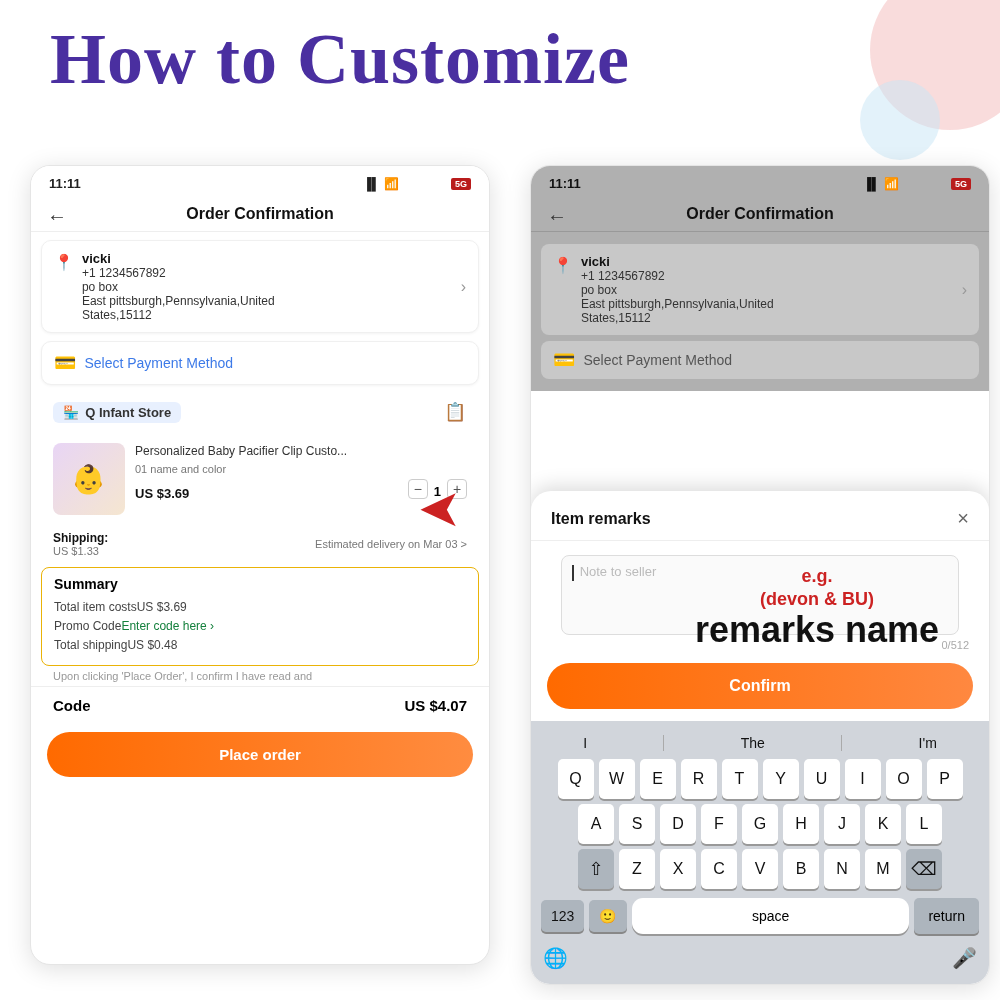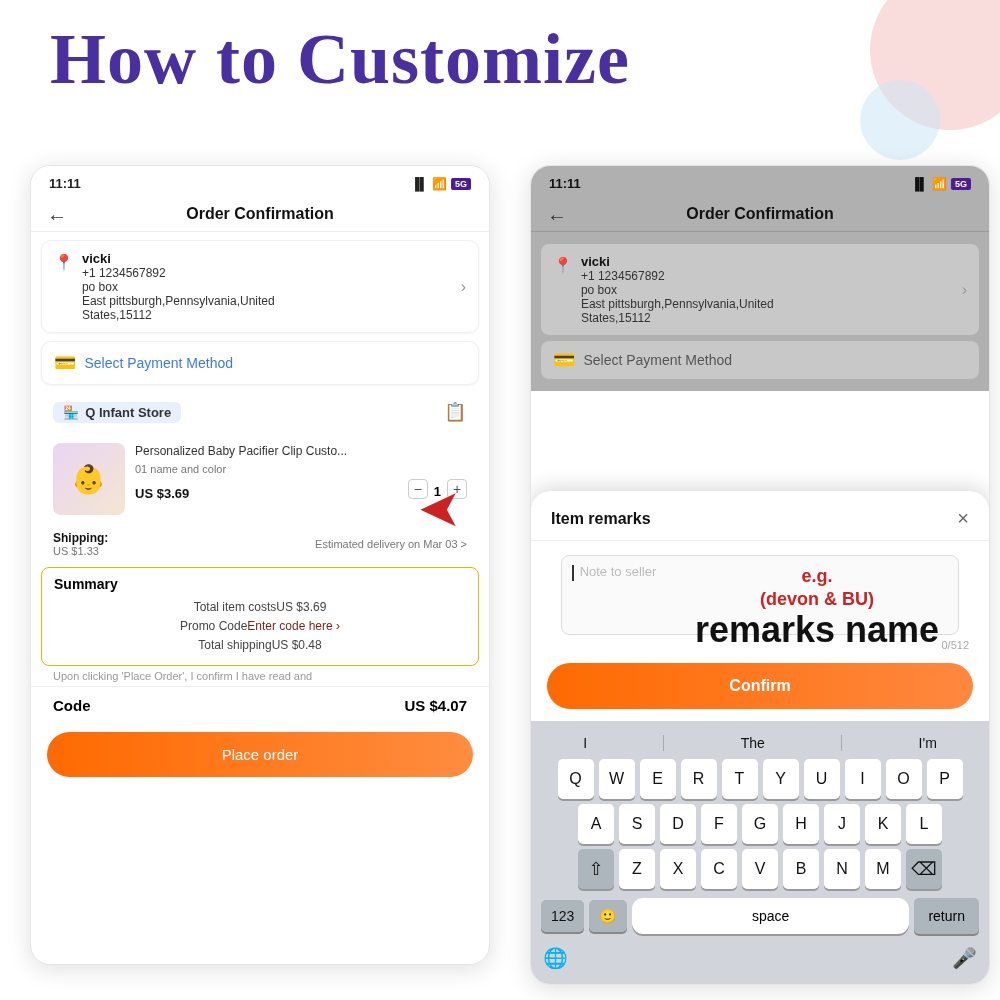--- a/index.html
+++ b/index.html
@@ -96,26 +96,27 @@
     }
     .status-icons {
       display: flex;
       align-items: center;
       gap: 4px;
       font-size: 11px;
     }
     .signal-icon { font-size: 12px; }
     .wifi-icon { font-size: 12px; }
     .battery-icon {
-      background: #4c1d95;
+      background: #b91c1c;
       color: #fff;
       font-size: 9px;
       padding: 1px 4px;
       border-radius: 2px;
       font-weight: 700;
+      margin-left: 48px;
     }
 
     
     .app-header {
       display: flex;
       align-items: center;
       justify-content: center;
       padding: 8px 16px;
       border-bottom: 1px solid #eee;
       position: relative;
@@ -253,26 +254,26 @@
     .summary-section {
       margin: 4px 10px;
       padding: 8px 12px;
       background: #fff;
       border-radius: 8px;
       border: 1px solid #eab308;
     }
     .summary-title { font-size: 14px; font-weight: 700; margin-bottom: 8px; }
     .summary-row {
       display: flex;
-      justify-content: center;
+      justify-content: flex-start;
       margin-bottom: 5px;
     }
     .summary-label { font-size: 12px; color: #444; }
     .summary-value { font-size: 12px; color: #444; }
-    .promo-value { color: #7f1d1d; }
+    .promo-value { color: #15803d; }
 
     
     .disclaimer {
       margin: 4px 22px;
       font-size: 11px;
       color: #999;
     }
 
     
     .total-bar {
@@ -289,21 +290,21 @@
     
     .place-order-btn {
       margin: 8px 16px;
       background: linear-gradient(90deg, #ff6a00, #ff8c40);
       color: #fff;
       border: none;
       border-radius: 30px;
       padding: 14px;
       width: calc(100% - 32px);
       font-size: 15px;
-      font-weight: 400;
+      font-weight: 700;
       text-align: center;
     }
     .dark-address-card {
       background: #c8c8c8;
       margin: 6px 10px;
       border-radius: 8px;
       padding: 10px 12px;
     }
 
     

